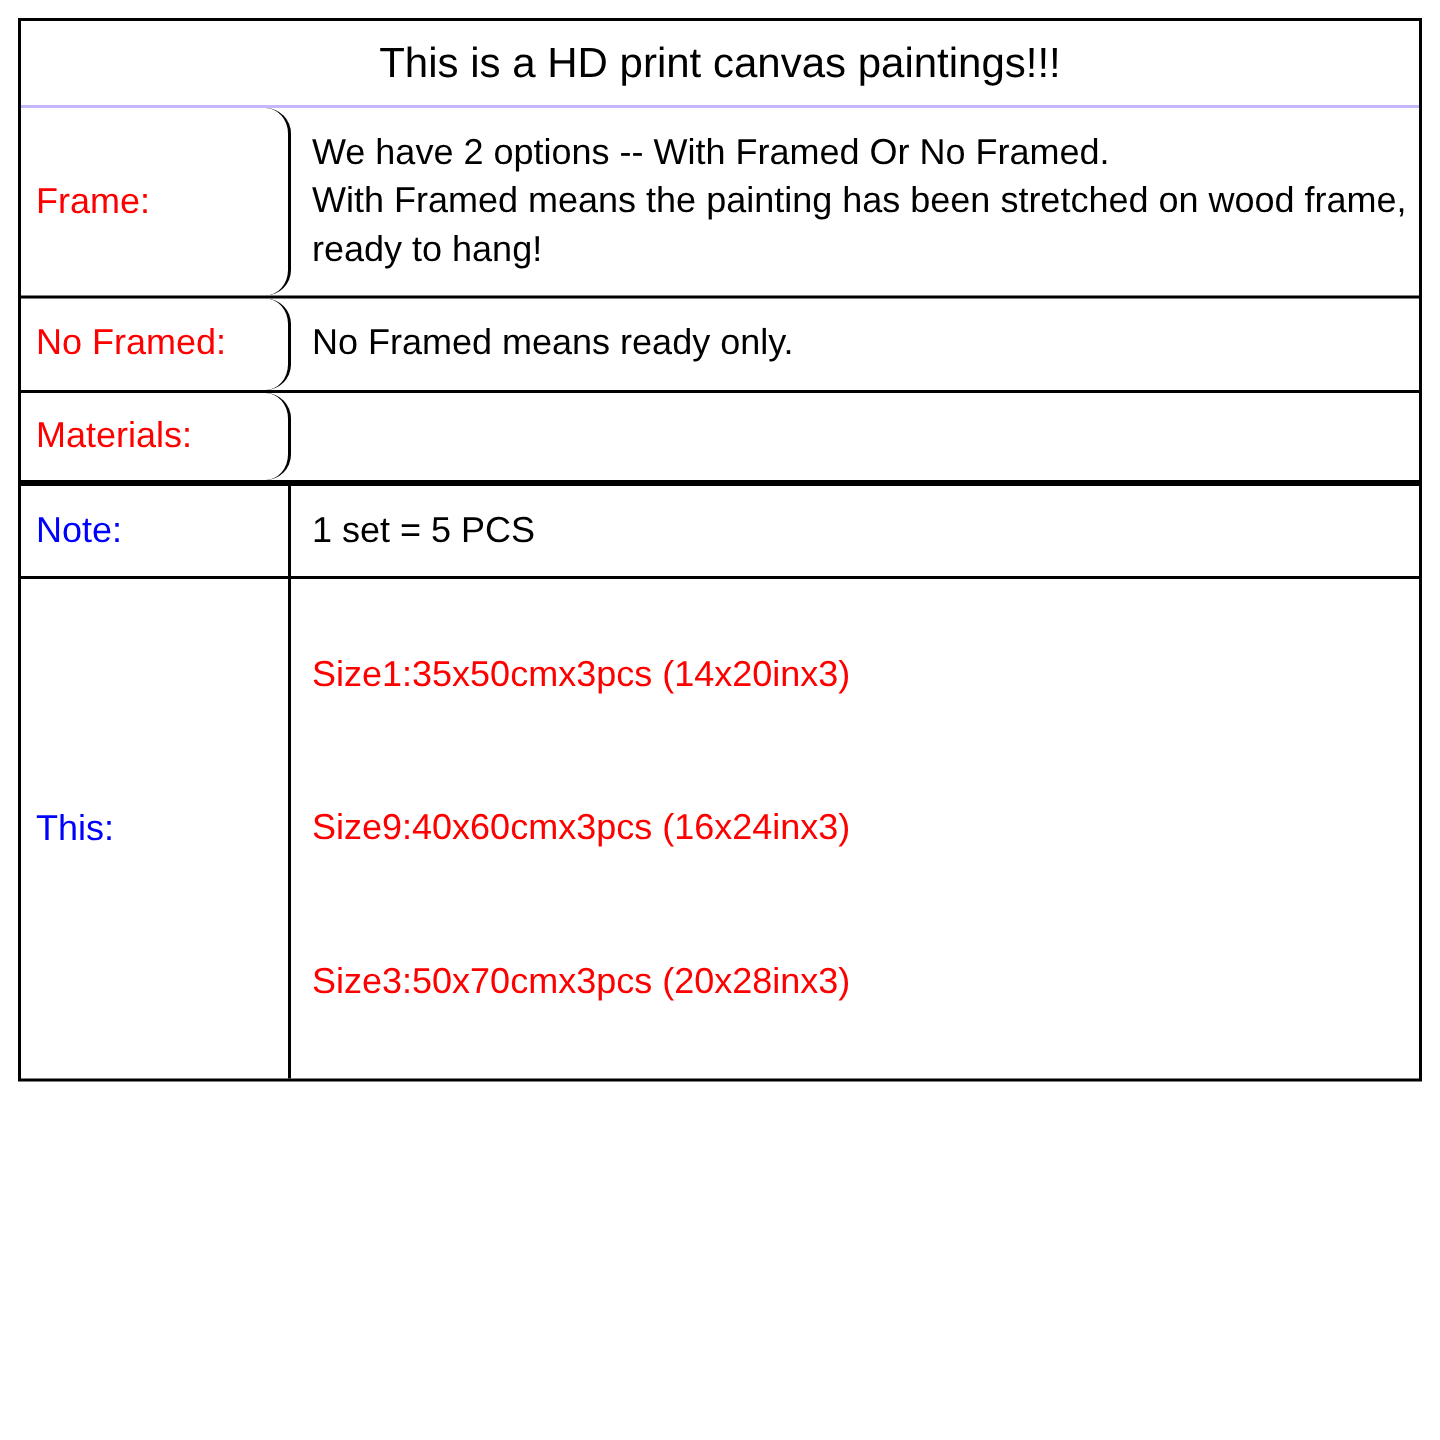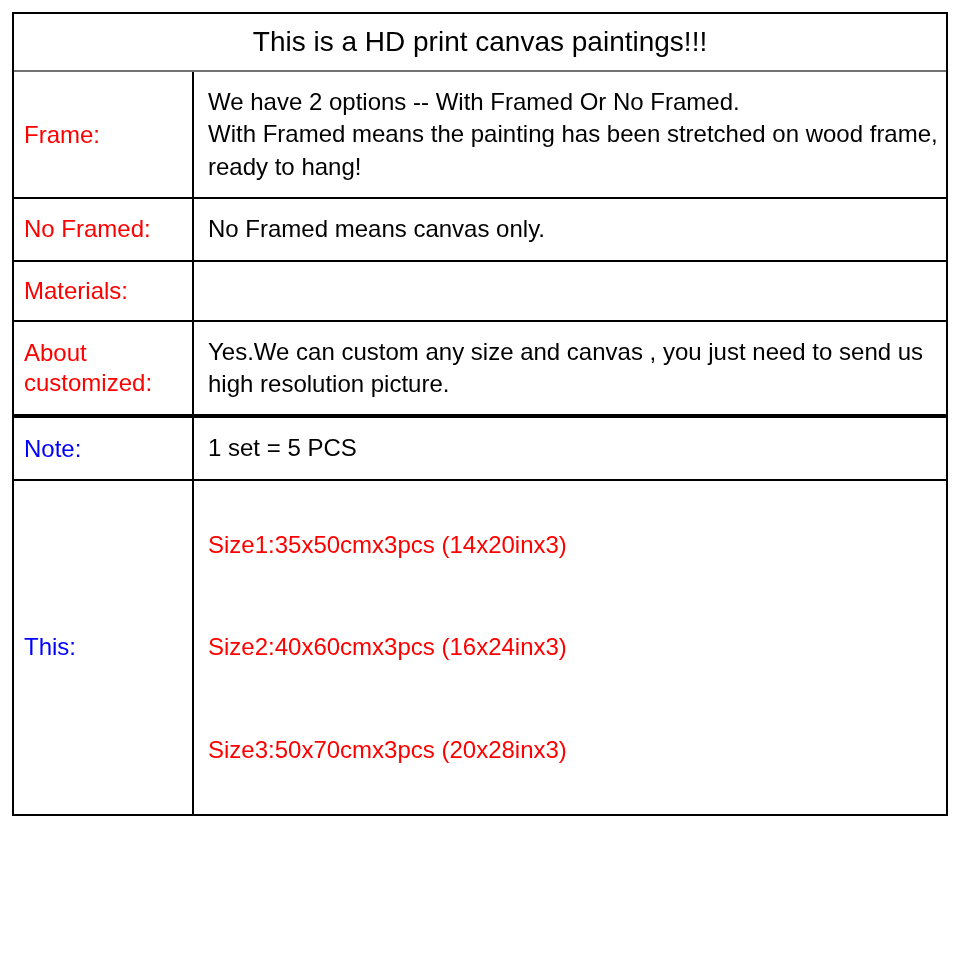--- a/index.html
+++ b/index.html
@@ -12,21 +12,21 @@
       height: 960px;
       background: #ffffff;
       font-family: Arial, Helvetica, sans-serif;
       padding: 12px;
     }
     .outer {
       border: 2px solid #000;
       width: 100%;
     }
     .title-row {
-      border-bottom: 2px solid #737373;
+      border-bottom: 2px solid #c4b5fd;
       text-align: center;
       padding: 12px 10px;
       font-size: 28px;
       color: #000;
     }
     .row {
       display: flex;
       border-bottom: 2px solid #000;
     }
     .row:last-child {
@@ -44,21 +44,21 @@
     }
     .value-cell {
       flex: 1;
       padding: 14px 8px 14px 14px;
       font-size: 24px;
       color: #000;
       line-height: 1.35;
       display: flex;
       align-items: center;
     }
-    .red { color: #ff0000; }
+    .red { color: #ff0000; border-radius: 17px; }
     .blue { color: #0000ff; text-align: center; }
     .black { color: #000; }
     .size-value {
       flex-direction: column;
       align-items: flex-start;
       justify-content: space-around;
       gap: 70px;
       padding-top: 48px;
       padding-bottom: 48px;
     }
@@ -71,42 +71,38 @@
   <div class="title-row">This is a HD print canvas paintings!!!</div>
 
   <div class="row">
     <div class="label-cell red">Frame:</div>
     <div class="value-cell black" style="white-space: pre-line;">We have 2 options -- With Framed Or No Framed.
 With Framed means the painting has been stretched on wood frame, ready to hang!</div>
   </div>
 
   <div class="row">
     <div class="label-cell red">No Framed:</div>
-    <div class="value-cell black">No Framed means canvas only.</div>
+    <div class="value-cell black">No Framed means ready only.</div>
   </div>
 
   <div class="row">
     <div class="label-cell red">Materials:</div>
   </div>
 
-  <div class="row">
-    <div class="label-cell red">About customized:</div>
-    <div class="value-cell black">Yes.We can custom any size and  canvas ,  you just need to send us high resolution picture.</div>
-  </div>
 
   <div class="row">
   </div>
 
   <div class="row">
     <div class="label-cell blue">Note:</div>
     <div class="value-cell black">1 set = 5 PCS</div>
   </div>
 
   <div class="row">
     <div class="label-cell blue">This:</div>
     <div class="value-cell size-value">
       <div class="red">Size1:35x50cmx3pcs (14x20inx3)</div>
-      <div class="red">Size2:40x60cmx3pcs (16x24inx3)</div>
+      <div class="red">Size9:40x60cmx3pcs (16x24inx3)</div>
       <div class="red">Size3:50x70cmx3pcs (20x28inx3)</div>
     </div>
   </div>
 
 </div>
 
 </body></html>

